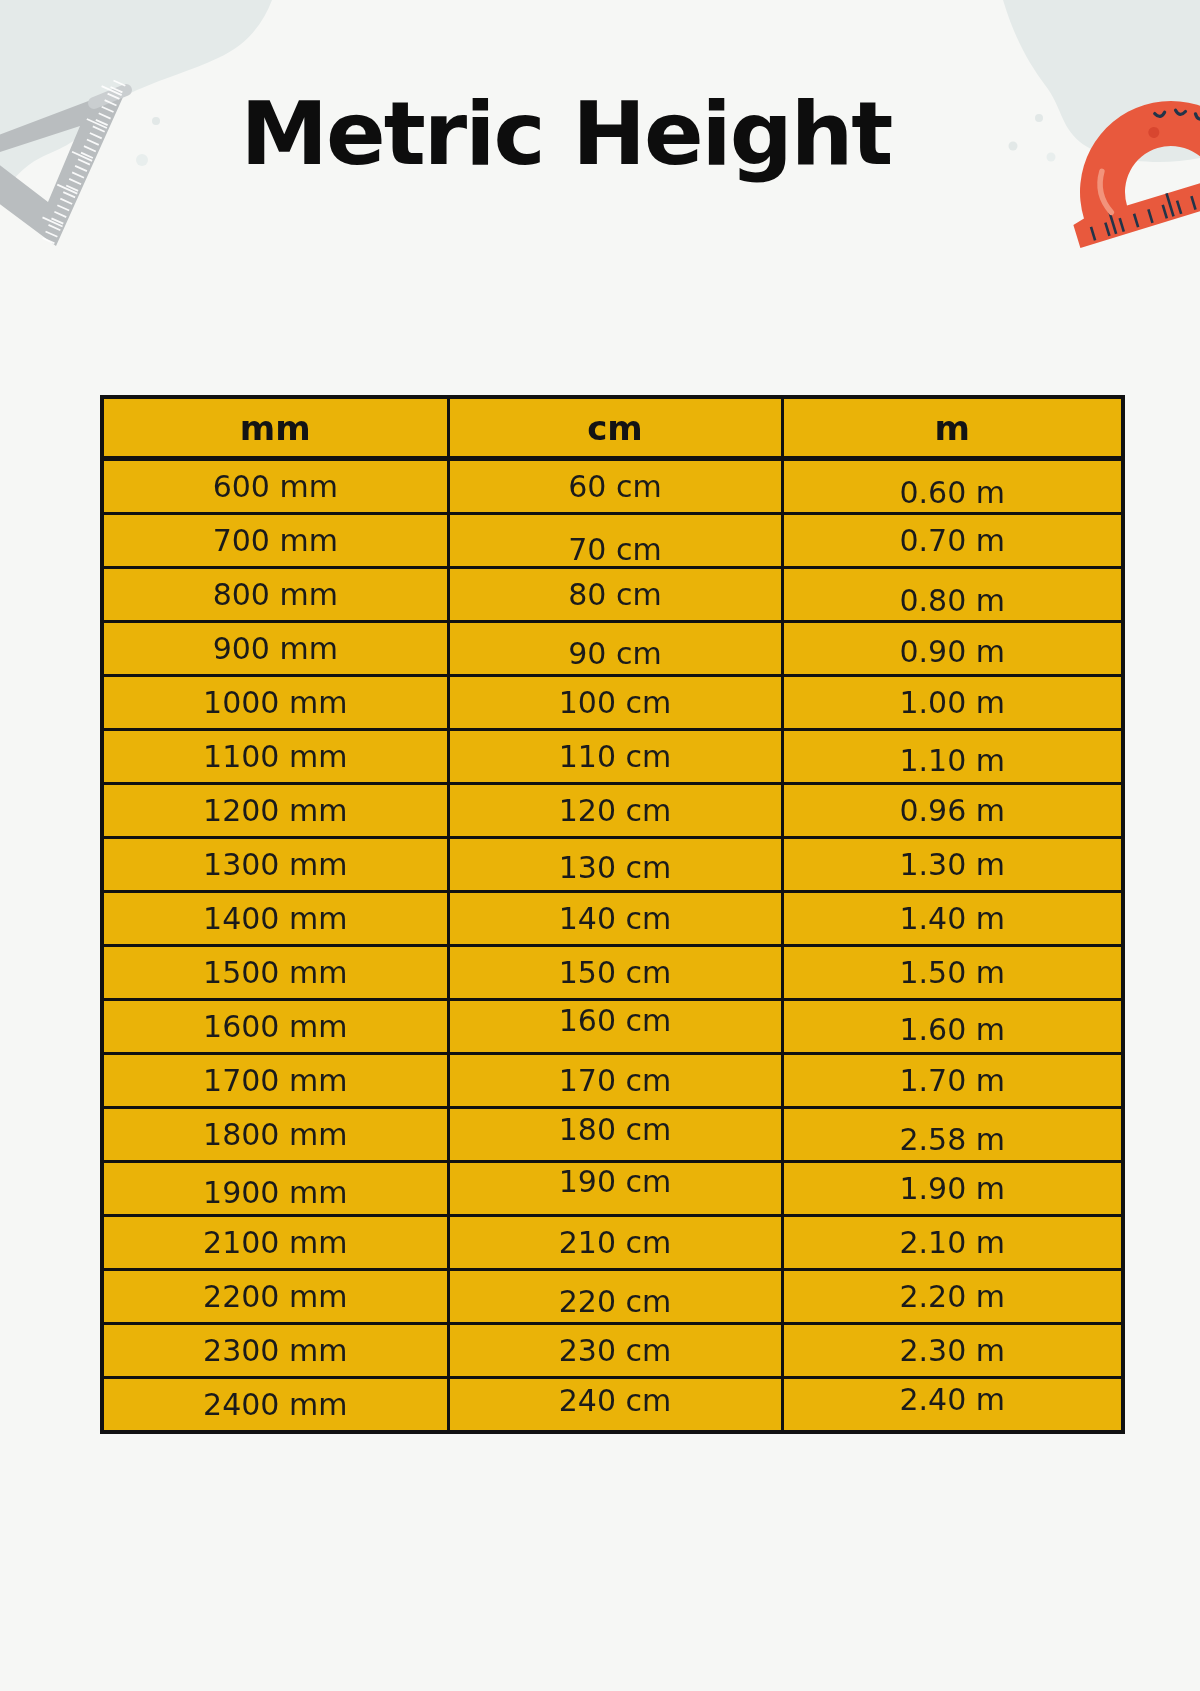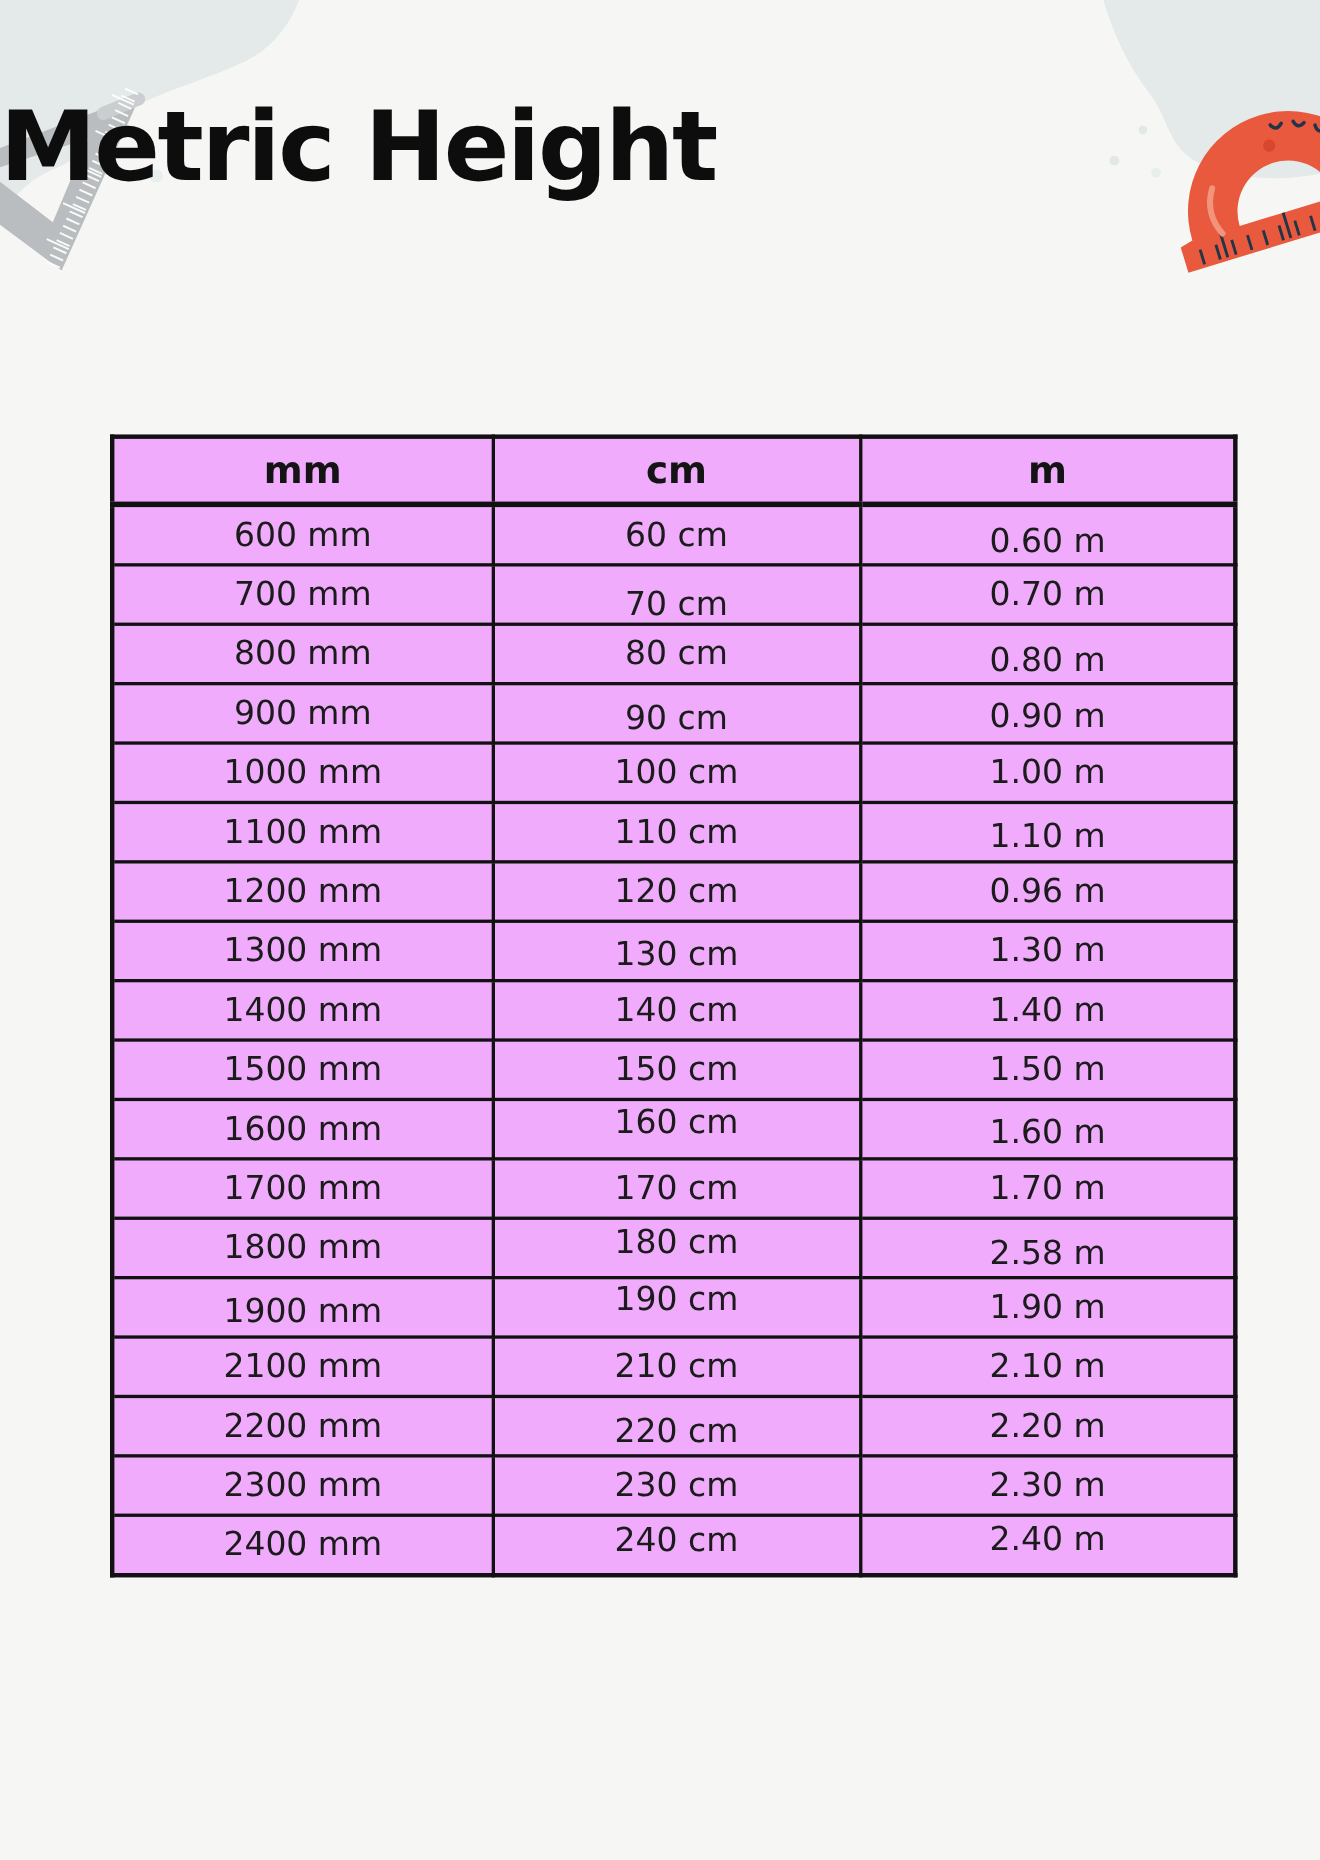--- a/index.html
+++ b/index.html
@@ -2,26 +2,26 @@
 <html><head>
 <meta charset="utf-8">
 <style>
   html,body{margin:0;padding:0;}
   body{width:1200px;height:1691px;background:#f6f7f5;overflow:hidden;
        font-family:"DejaVu Sans","Liberation Sans",sans-serif;color:#141414;}
   .page{position:relative;width:1200px;height:1691px;}
   .deco{position:absolute;top:0;left:0;width:1200px;height:1691px;pointer-events:none;}
 
   h1.title{position:absolute;top:88px;left:0;width:1132px;margin:0;
-           font-size:88px;line-height:92px;font-weight:800;
+           text-align:center;font-size:88px;line-height:92px;font-weight:800;
            letter-spacing:-2px;color:#0d0d0d;}
   h1 .tline{display:block;}
 
   table.conv{position:absolute;left:100px;top:395px;width:1021px;
-             border-collapse:collapse;table-layout:fixed;background:#f0abfc;}
+             border-collapse:collapse;table-layout:fixed;background:#eab308;}
   col.c1{width:346px;} col.c2{width:334px;} col.c3{width:341px;}
   .conv th,.conv td{border:3px solid #111;text-align:center;vertical-align:middle;padding:0;}
   .conv{border:4px solid #111;}
   .conv thead th{height:57px;font-size:34px;font-weight:bold;border-bottom:5px solid #111;}
   .conv tbody td{height:51px;font-size:30px;font-weight:400;color:#1b1b1b;}
   .conv td span{position:relative;display:inline-block;}
 
   
   tbody tr:nth-child(1)  td:nth-child(3) span{top:6px}
   tbody tr:nth-child(2)  td:nth-child(2) span{top:9px}

